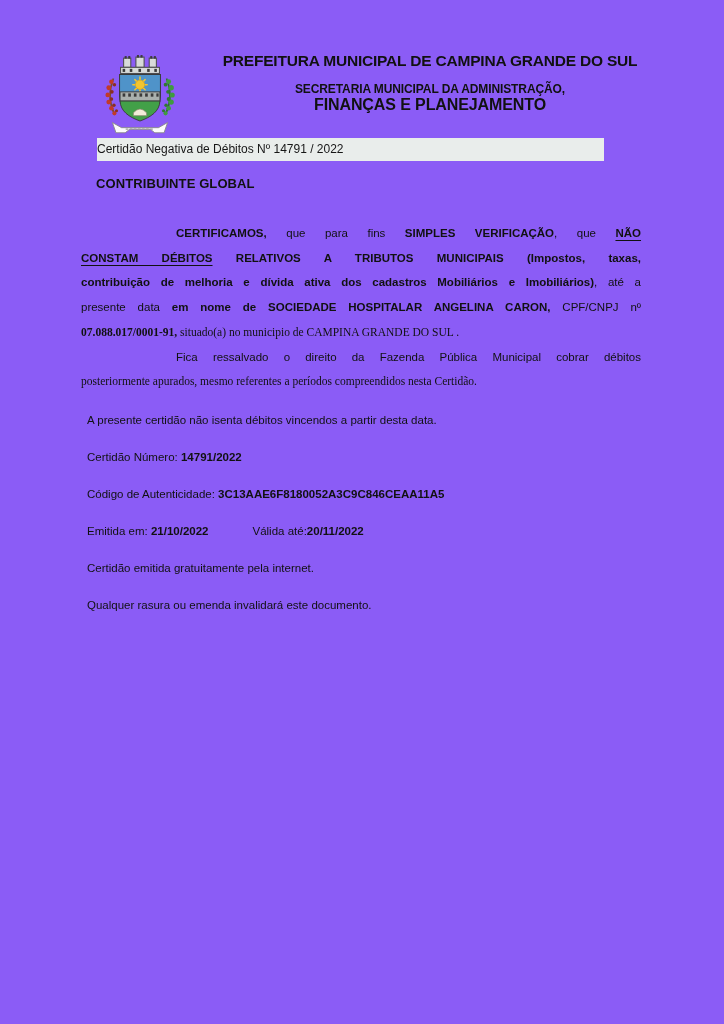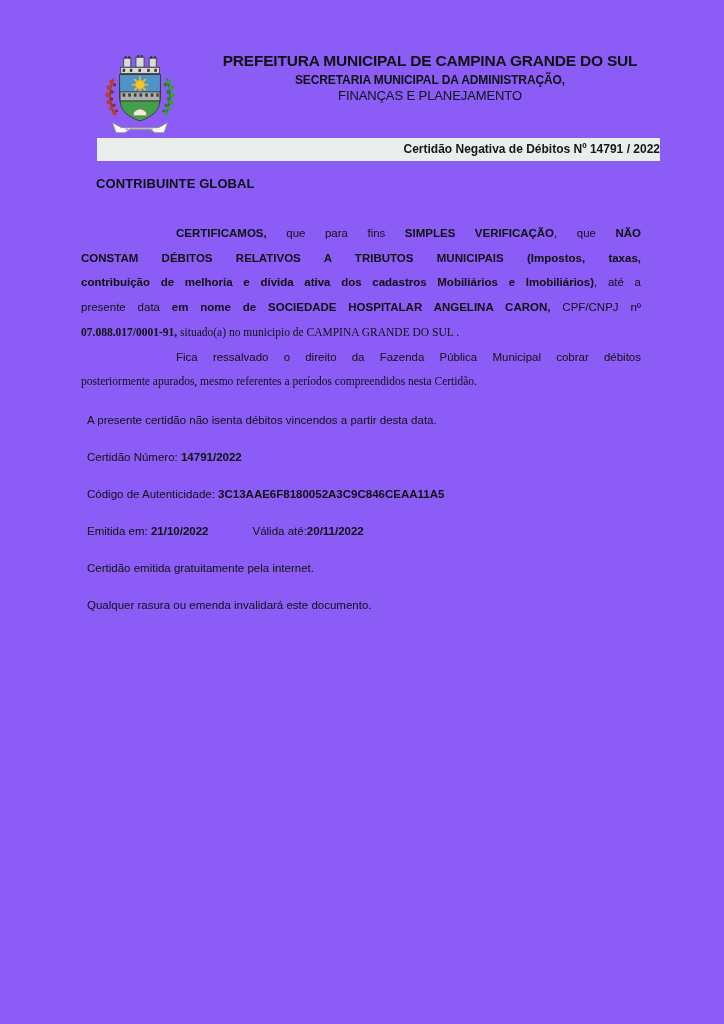--- a/index.html
+++ b/index.html
@@ -8,37 +8,37 @@
     width:724px;height:1024px;
     background:#8b5cf6;
     font-family:"Liberation Sans","DejaVu Sans",sans-serif;
     color:#111111;
     overflow:hidden;
   }
   .logo{position:absolute;left:96px;top:53px;width:88px;height:90px;}
   .header-text{position:absolute;left:188px;top:50px;width:484px;text-align:center;}
   .h-title{font-weight:bold;font-size:15.5px;line-height:21px;letter-spacing:-0.2px;white-space:nowrap;}
   .h-sub1{font-weight:bold;font-size:10.5px;line-height:13px;margin-top:1px;}
-  .h-sub2{font-weight:bold;font-size:12px;line-height:15px;margin-top:2px;letter-spacing:-0.1px;}
-  .h-sub3{font-weight:normal;font-size:13px;line-height:15px;letter-spacing:-0.1px;}
+  .h-sub2{font-weight:bold;font-size:12px;line-height:15px;margin-top:11px;letter-spacing:-0.1px;}
+  .h-sub3{font-weight:bold;font-size:16px;line-height:15px;letter-spacing:-0.1px;}
   .banner{
-    position:absolute;left:97px;top:138px;width:563px;height:23px;
+    position:absolute;left:97px;top:138px;width:507px;height:23px;
     background:#e9edeb;
-    font-weight:bold;font-size:12px;line-height:23px;text-align:right;
+    font-weight:normal;font-size:12px;line-height:23px;text-align:left;
     color:#161616;
   }
   .subject{position:absolute;left:96px;top:176px;width:560px;text-align:left;
     font-weight:bold;font-size:13px;letter-spacing:0.1px;}
   .bodytext{position:absolute;left:81px;top:221px;width:560px;font-size:11.5px;line-height:24.7px;}
   .footer{position:absolute;left:87px;top:397px;width:580px;font-size:11.5px;line-height:25.9px;}
   .jline{text-align:justify;text-align-last:justify;}
   .lline{text-align:left;font-family:Liberation Serif, serif;}
   .indent{padding-left:95px;}
   .b{font-weight:bold;}
-  .u{text-decoration-thickness:1.2px;text-underline-offset:2.5px;}
+  .u{text-decoration:underline;text-decoration-thickness:1.2px;text-underline-offset:2.5px;}
   .gap{display:inline-block;width:44px;}
   .fline{white-space:nowrap;margin-top:11px;}
 </style>
 </head>
 <body>
 
 <div class="page">
 
   <div class="logo">
     <svg viewBox="0 0 86 88" width="88" height="90" xmlns="http://www.w3.org/2000/svg">

